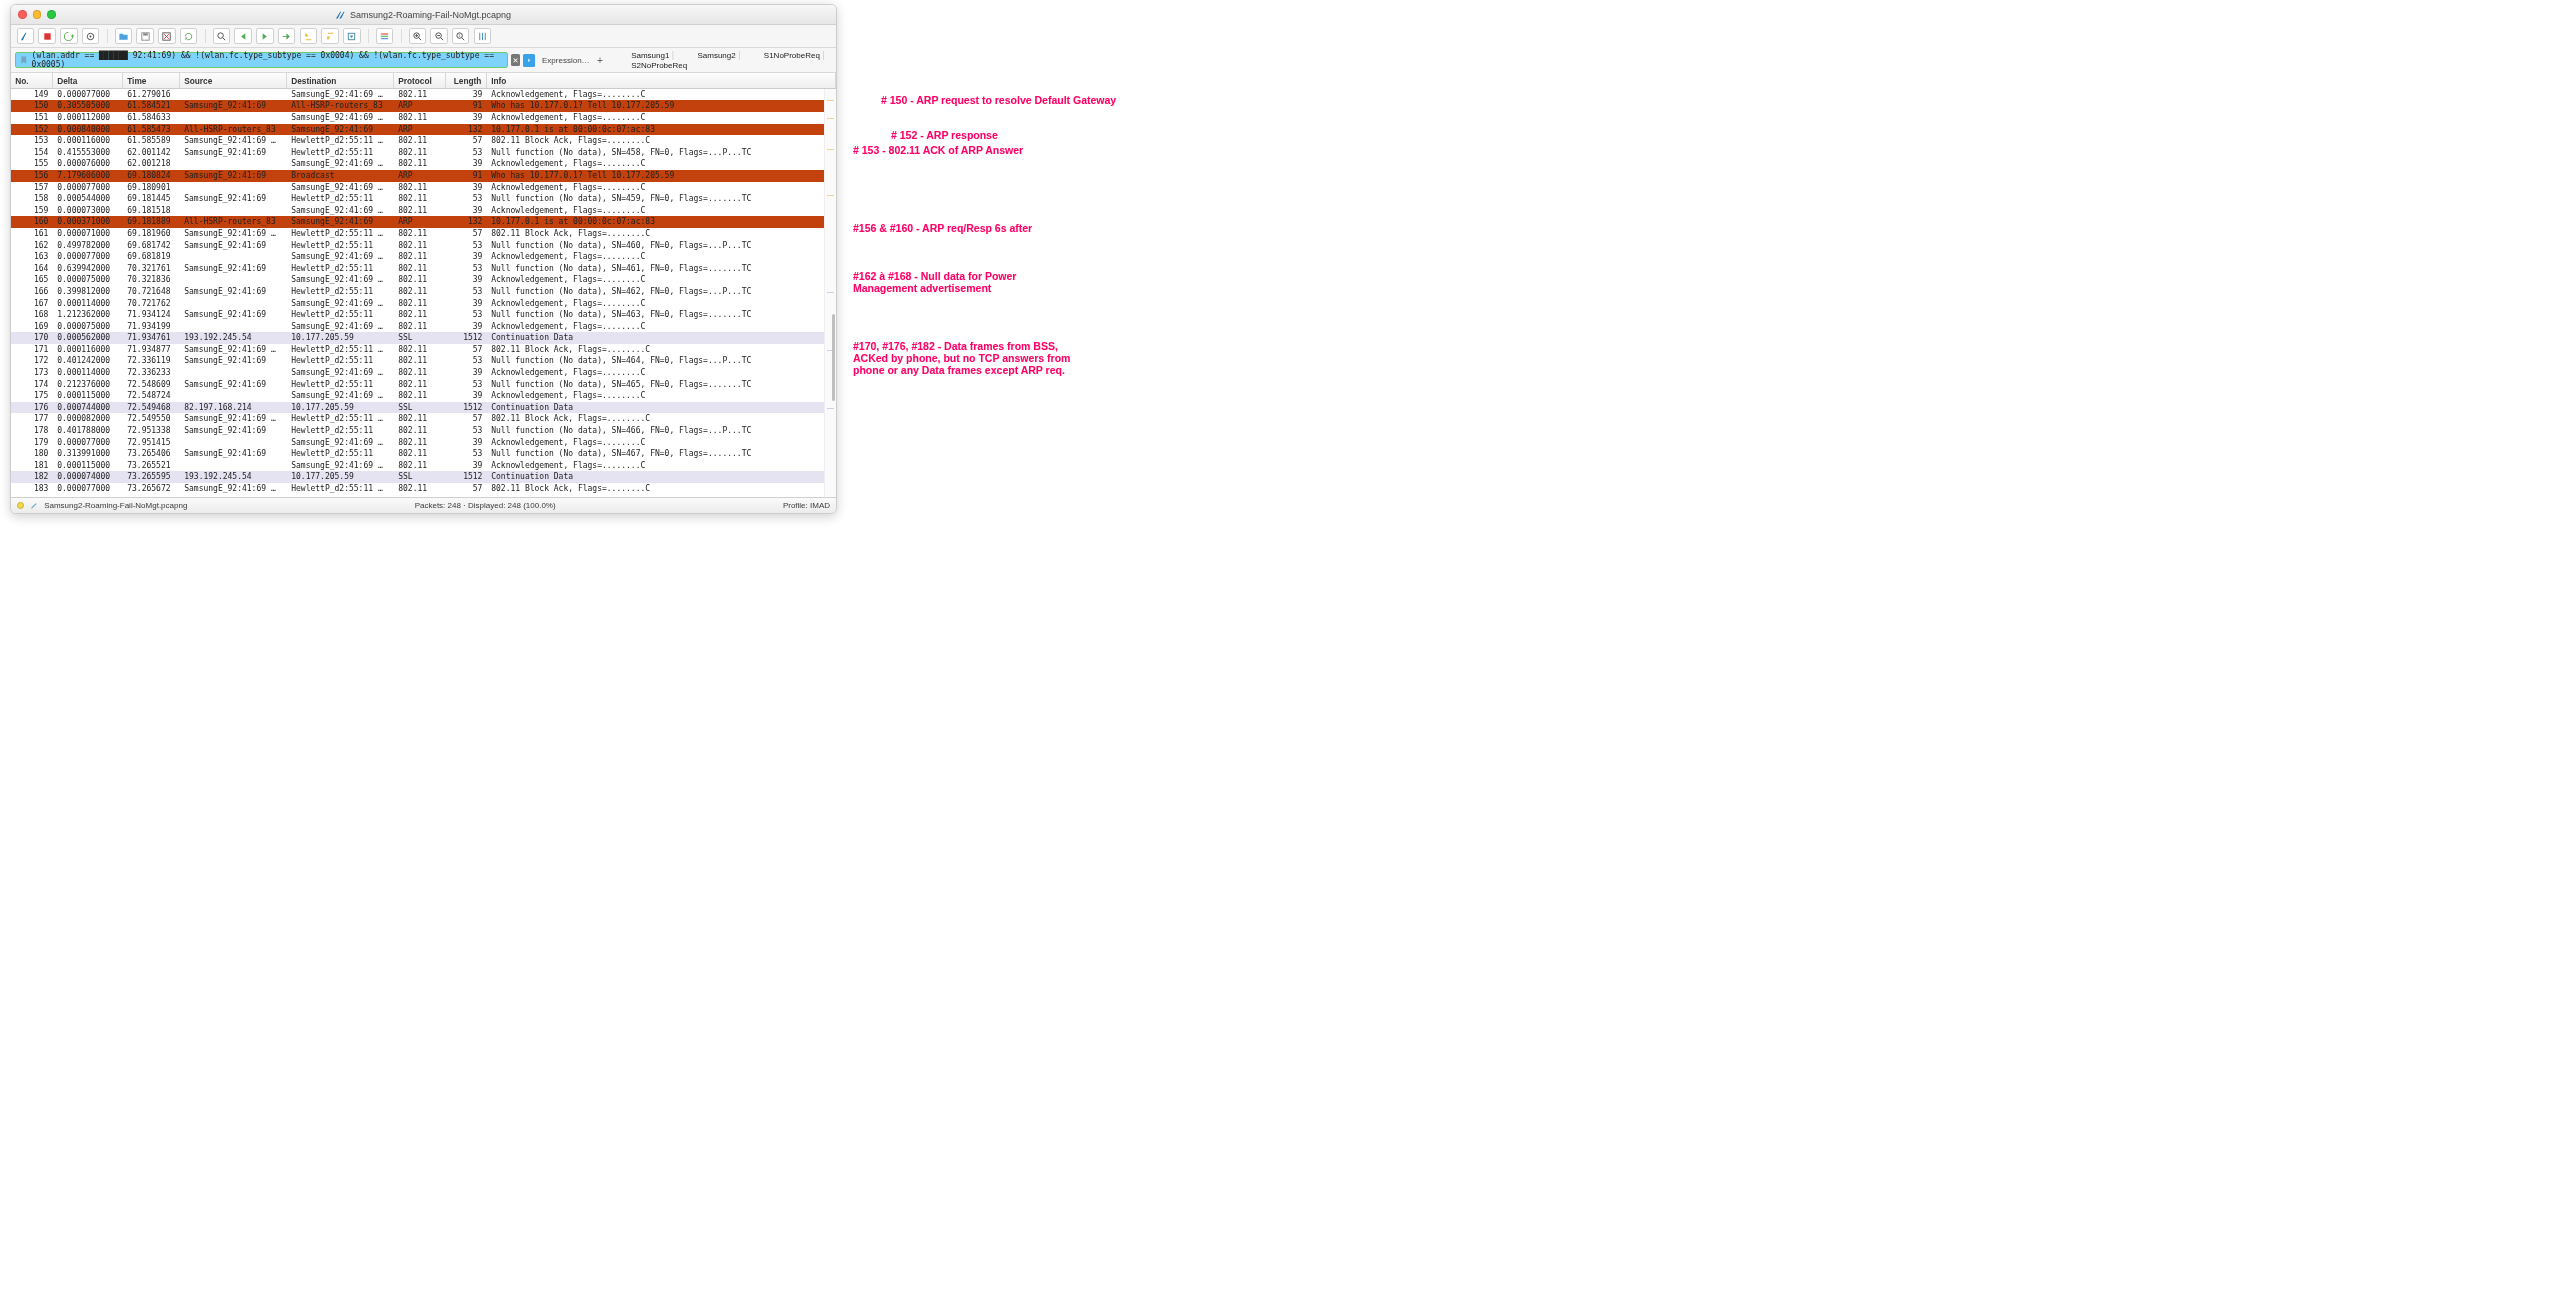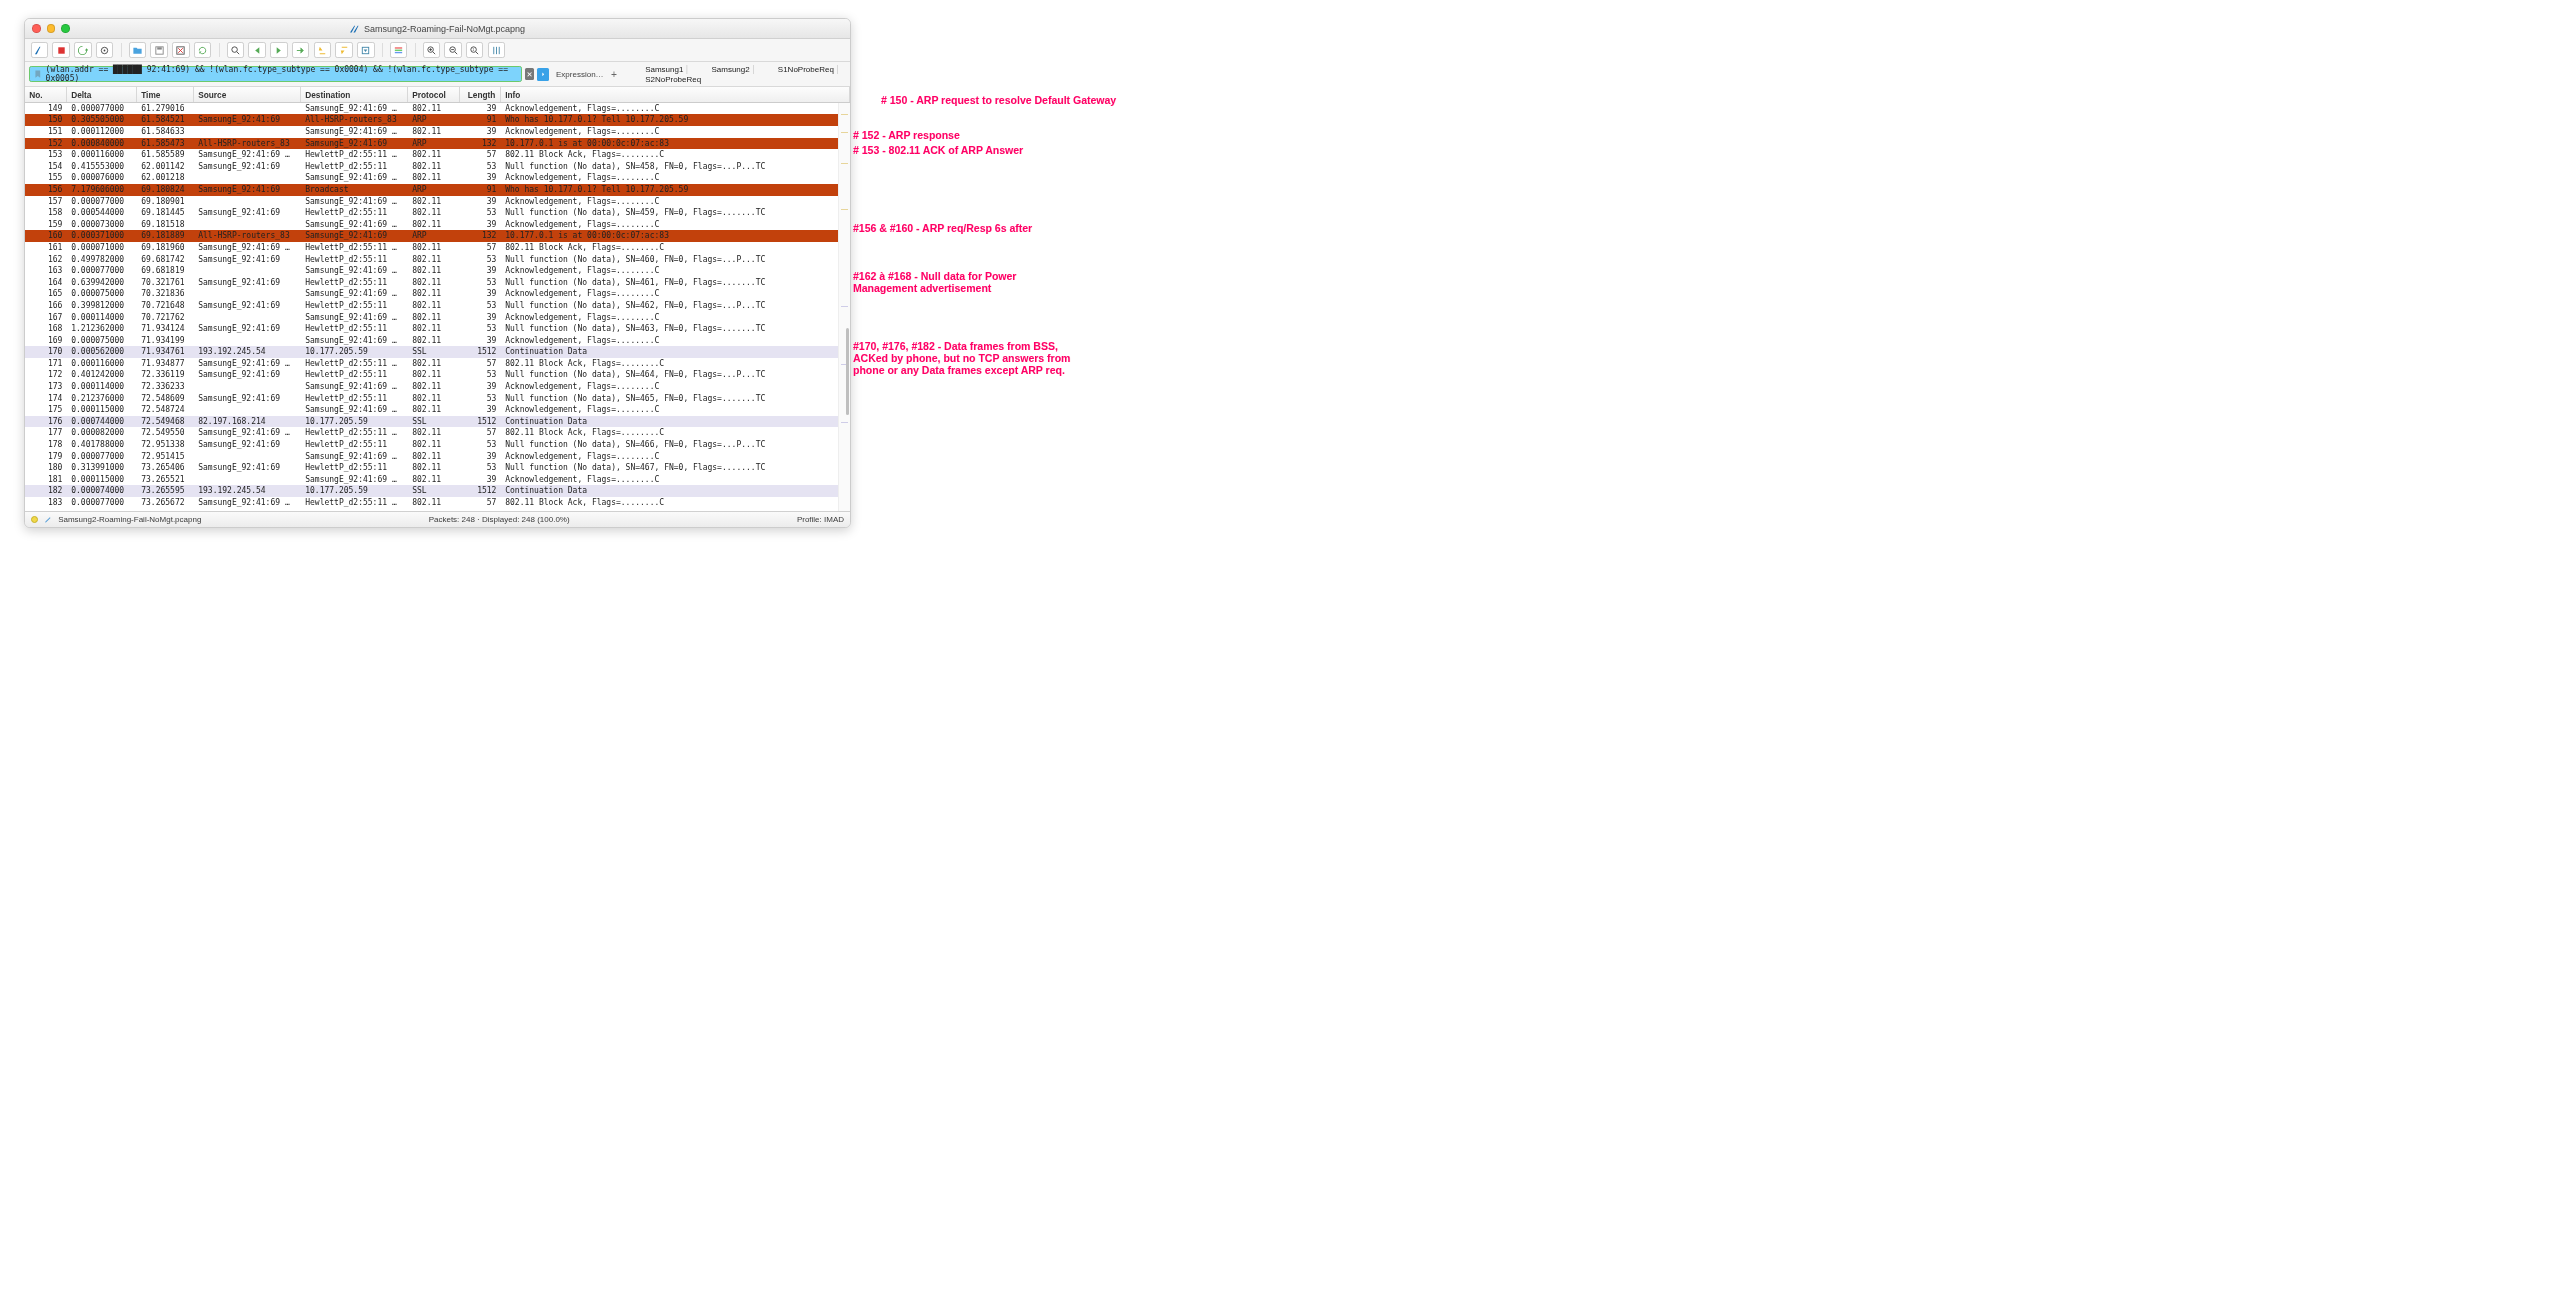--- a/index.html
+++ b/index.html
@@ -1,17 +1,17 @@
 <!DOCTYPE html>
 <html style="font-size:11.6px"><head>
 <meta charset="utf-8">
 <style>
   * { box-sizing: border-box; margin: 0; padding: 0; }
   body { font-family: -apple-system, "Helvetica Neue", Arial, sans-serif; background: #fff; font-size: 8.7px; color: #222; }
-  .canvas { width: 1125px; height: 566px; position: relative; padding: 18px; }
+  .canvas { width: 1125px; height: 566px; position: relative; padding: 4px; }
   .window { width: 827px; border: 0.7px solid #ccc; border-radius: 5.8px; overflow: hidden; box-shadow: 0 2.9px 10.2px rgba(0,0,0,0.18); background:#f6f6f6; margin-left:5.8px; }
   .titlebar { display:flex; align-items:center; height:20.3px; background:linear-gradient(#f7f7f7,#e6e6e6); border-bottom:0.7px solid #d0d0d0; position:relative; }
   .traffic { display:flex; gap:5.8px; padding-left:7.3px; }
   .light { width:8.7px; height:8.7px; border-radius:50%; border:0.7px solid rgba(0,0,0,0.15); }
   .light.red{background:#ff5f57;} .light.yellow{background:#febc2e;} .light.green{background:#28c840;}
   .title-wrap { position:absolute; left:50%; transform:translateX(-50%); display:flex; align-items:center; gap:4.4px; font-size:9px; color:#444;}
   .title-wrap svg { width:10.2px; height:10.2px; }
   .toolbar { display:flex; align-items:center; gap:4.4px; padding:2.9px 5.8px; background:#f6f6f6; border-bottom:0.7px solid #d9d9d9; }
   .tbtn { width:17.4px; height:16px; border:0.7px solid #cfcfcf; border-radius:2.2px; background:#fff; display:flex; align-items:center; justify-content:center; cursor:pointer;}
   .tbtn svg{width:11px;height:11px;}
@@ -584,21 +584,21 @@
       <span>Samsung2-Roaming-Fail-NoMgt.pcapng</span>
       <span class="status-mid"></span>
       <span>Packets: 248 · Displayed: 248 (100.0%)</span>
       <span class="status-mid"></span>
       <span>Profile: IMAD</span>
     </div>
   </div>
 
   <div id="annot-container">
       <div class="annot" style="top: 94px; white-space: pre-line; margin-left: 28px;"># 150 - ARP request to resolve Default Gateway</div>
-      <div class="annot" style="top: 129px; white-space: pre-line;"># 152 - ARP response</div>
+      <div class="annot" style="top: 129px; white-space: pre-line; margin-left: 38px;"># 152 - ARP response</div>
       <div class="annot" style="top: 144px; white-space: pre-line;"># 153 - 802.11 ACK of ARP Answer</div>
       <div class="annot" style="top: 222px; white-space: pre-line;">#156 &amp; #160 - ARP req/Resp 6s  after</div>
       <div class="annot" style="top: 270px; white-space: pre-line;">#162 à #168 - Null data for Power
 Management advertisement</div>
       <div class="annot" style="top: 340px; white-space: pre-line;">#170, #176, #182 - Data frames from BSS,
 ACKed by phone, but no TCP answers from
 phone or any Data frames except ARP req.</div>
     </div>
 </div>
 

